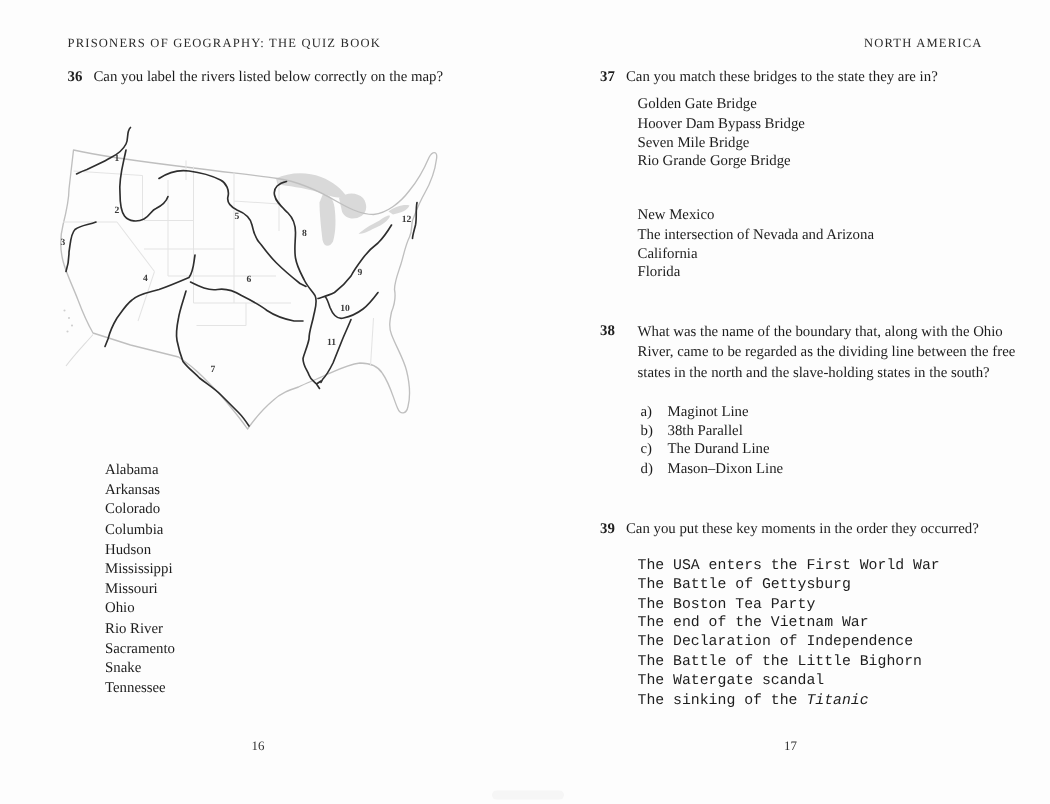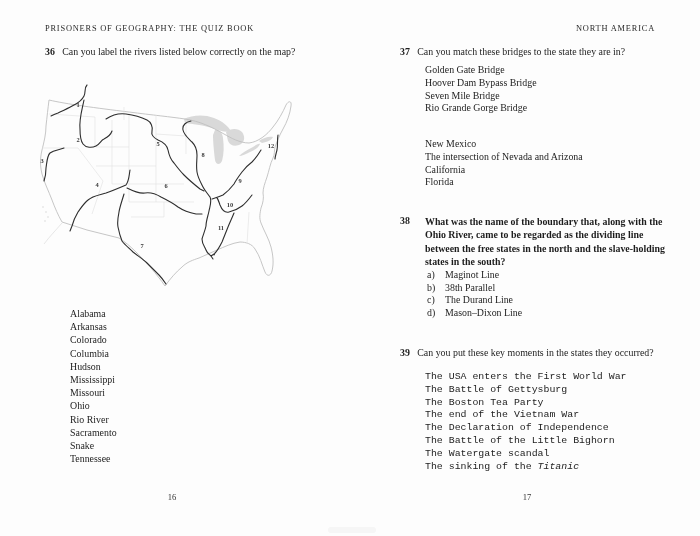--- a/index.html
+++ b/index.html
@@ -116,21 +116,21 @@
 <div class="abs list list-tight" style="left:425px;top:138px;">
   <div class="li">New Mexico</div>
   <div class="li">The intersection of Nevada and Arizona</div>
   <div class="li">California</div>
   <div class="li">Florida</div>
 </div>
 
 <div class="abs" style="left:400px;top:215px;width:278px;">
   <div style="display:flex;">
     <span class="qnum qtext" style="width:25px;flex:none;">38</span>
-    <span class="wrap" style="width:253px;font-weight:bold;">What was the name of the boundary that, along with the Ohio River, came to be regarded as the dividing line between the free states in the north and the slave-holding states in the south?</span>
+    <span class="wrap" style="width:253px;">What was the name of the boundary that, along with the Ohio River, came to be regarded as the dividing line between the free states in the north and the slave-holding states in the south?</span>
   </div>
 </div>
 
 <div class="abs" style="left:427px;top:269px;">
   <div class="opt">
     <span class="letter">a)</span>
     <span>Maginot Line</span>
   </div>
   <div class="opt">
     <span class="letter">b)</span>
@@ -141,21 +141,21 @@
     <span>The Durand Line</span>
   </div>
   <div class="opt">
     <span class="letter">d)</span>
     <span>Mason–Dixon Line</span>
   </div>
 </div>
 
 <div class="abs qrow" style="left:400px;top:347px;">
   <span class="qnum">39</span>&nbsp;&nbsp;
-  <span class="qtext">Can you put these key moments in the states they occurred?</span>
+  <span class="qtext">Can you put these key moments in the order they occurred?</span>
 </div>
 
 <div class="abs list list-tight" style="left:425px;top:371px;font-family:Liberation Mono, monospace;">
   <div class="li">The USA enters the First World War</div>
   <div class="li">The Battle of Gettysburg</div>
   <div class="li">The Boston Tea Party</div>
   <div class="li">The end of the Vietnam War</div>
   <div class="li">The Declaration of Independence</div>
   <div class="li">The Battle of the Little Bighorn</div>
   <div class="li">The Watergate scandal</div>

